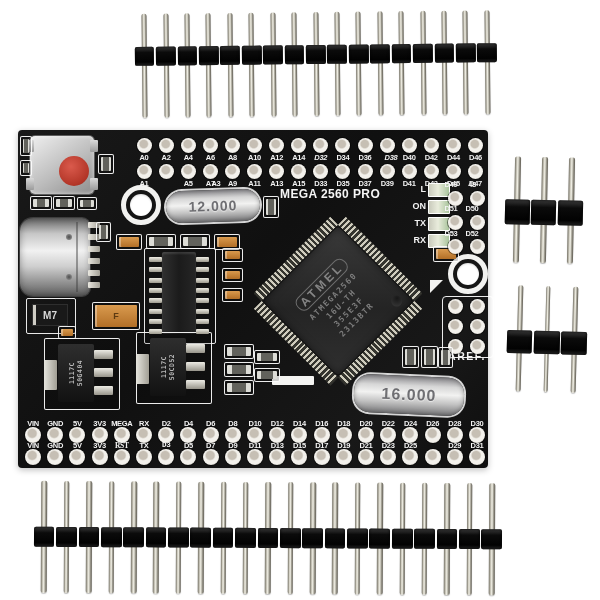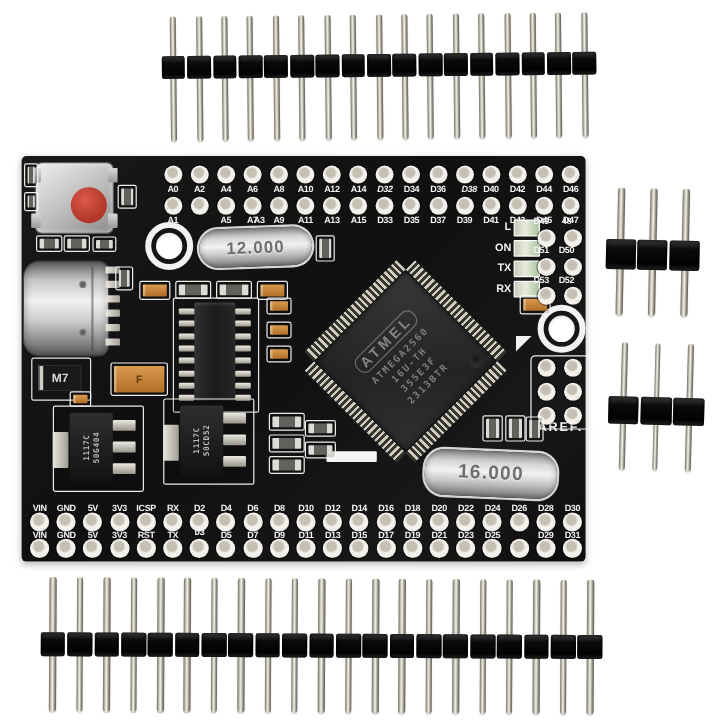--- a/index.html
+++ b/index.html
@@ -250,20 +250,21 @@
       </div>
     </div>
     <div class="lead" style="left:168px;top:214px;"></div>
     <div class="lead" style="left:168px;top:232px;"></div>
     <div class="lead" style="left:168px;top:250px;"></div>
 
     <div id="icsp-box"></div>
     <div id="icsp-label">AREF.</div>
     <div id="pin1-mark"></div>
 
+    <div id="board-title">MEGA 2560 PRO</div>
 
     <div id="white-bar"></div>
   <div class="hole" style="left: 118.5px; top: 7.5px; width: 15px; height: 15px;"></div>
       <div class="hole" style="left: 140.6px; top: 7.5px; width: 15px; height: 15px;"></div>
       <div class="hole" style="left: 162.7px; top: 7.5px; width: 15px; height: 15px;"></div>
       <div class="hole" style="left: 184.8px; top: 7.5px; width: 15px; height: 15px;"></div>
       <div class="hole" style="left: 206.9px; top: 7.5px; width: 15px; height: 15px;"></div>
       <div class="hole" style="left: 229px; top: 7.5px; width: 15px; height: 15px;"></div>
       <div class="hole" style="left: 251.1px; top: 7.5px; width: 15px; height: 15px;"></div>
       <div class="hole" style="left: 273.2px; top: 7.5px; width: 15px; height: 15px;"></div>
@@ -320,21 +321,21 @@
       <div class="plabel" style="left: 336px; top: 49px;">D37</div>
       <div class="plabel" style="left: 358.1px; top: 49px;">D39</div>
       <div class="plabel" style="left: 380.2px; top: 49px;">D41</div>
       <div class="plabel" style="left: 402.3px; top: 49px;">D43</div>
       <div class="plabel" style="left: 424.4px; top: 49px;">D45</div>
       <div class="plabel" style="left: 446.5px; top: 49px;">D47</div>
       <div class="plabel" style="left: 4px; top: 289px;">VIN</div>
       <div class="plabel" style="left: 26.2px; top: 289px;">GND</div>
       <div class="plabel" style="left: 48.4px; top: 289px;">5V</div>
       <div class="plabel" style="left: 70.6px; top: 289px;">3V3</div>
-      <div class="plabel" style="left: 92.8px; top: 289px;">ICSP</div>
+      <div class="plabel" style="left: 92.8px; top: 289px;">MEGA</div>
       <div class="plabel" style="left: 115px; top: 289px;">RX</div>
       <div class="plabel" style="left: 137.2px; top: 289px;">D2</div>
       <div class="plabel" style="left: 159.4px; top: 289px;">D4</div>
       <div class="plabel" style="left: 181.6px; top: 289px;">D6</div>
       <div class="plabel" style="left: 203.8px; top: 289px;">D8</div>
       <div class="plabel" style="left: 226px; top: 289px;">D10</div>
       <div class="plabel" style="left: 248.2px; top: 289px;">D12</div>
       <div class="plabel" style="left: 270.4px; top: 289px;">D14</div>
       <div class="plabel" style="left: 292.6px; top: 289px;">D16</div>
       <div class="plabel" style="left: 314.8px; top: 289px;">D18</div>
@@ -362,21 +363,21 @@
       <div class="hole" style="left: 340px; top: 297px; width: 16px; height: 16px;"></div>
       <div class="hole" style="left: 362.2px; top: 297px; width: 16px; height: 16px;"></div>
       <div class="hole" style="left: 384.4px; top: 297px; width: 16px; height: 16px;"></div>
       <div class="hole" style="left: 406.6px; top: 297px; width: 16px; height: 16px;"></div>
       <div class="hole" style="left: 428.8px; top: 297px; width: 16px; height: 16px;"></div>
       <div class="hole" style="left: 451px; top: 297px; width: 16px; height: 16px;"></div>
       <div class="plabel" style="left: 4px; top: 311px;">VIN</div>
       <div class="plabel" style="left: 26.2px; top: 311px;">GND</div>
       <div class="plabel" style="left: 48.4px; top: 311px;">5V</div>
       <div class="plabel" style="left: 70.6px; top: 311px;">3V3</div>
-      <div class="plabel" style="left: 92.8px; top: 311px;">RST</div>
+      <div class="plabel" style="left: 92.8px; top: 311px; font-family: Liberation Serif, serif;">RST</div>
       <div class="plabel" style="left: 115px; top: 311px;">TX</div>
       <div class="plabel" style="left: 137.2px; top: 311px; font-family: Liberation Mono, monospace;">D3</div>
       <div class="plabel" style="left: 159.4px; top: 311px;">D5</div>
       <div class="plabel" style="left: 181.6px; top: 311px;">D7</div>
       <div class="plabel" style="left: 203.8px; top: 311px;">D9</div>
       <div class="plabel" style="left: 226px; top: 311px;">D11</div>
       <div class="plabel" style="left: 248.2px; top: 311px;">D13</div>
       <div class="plabel" style="left: 270.4px; top: 311px;">D15</div>
       <div class="plabel" style="left: 292.6px; top: 311px;">D17</div>
       <div class="plabel" style="left: 314.8px; top: 311px;">D19</div>

